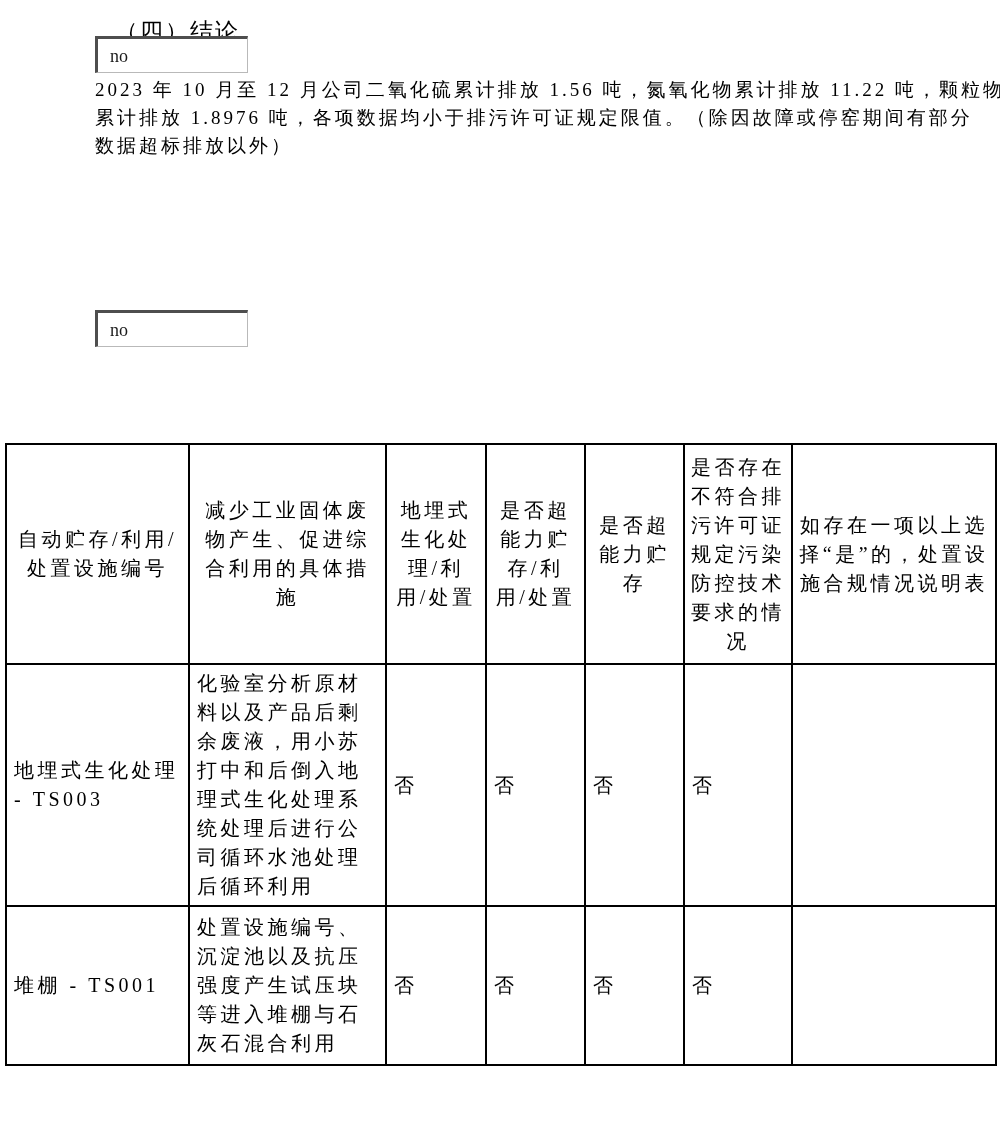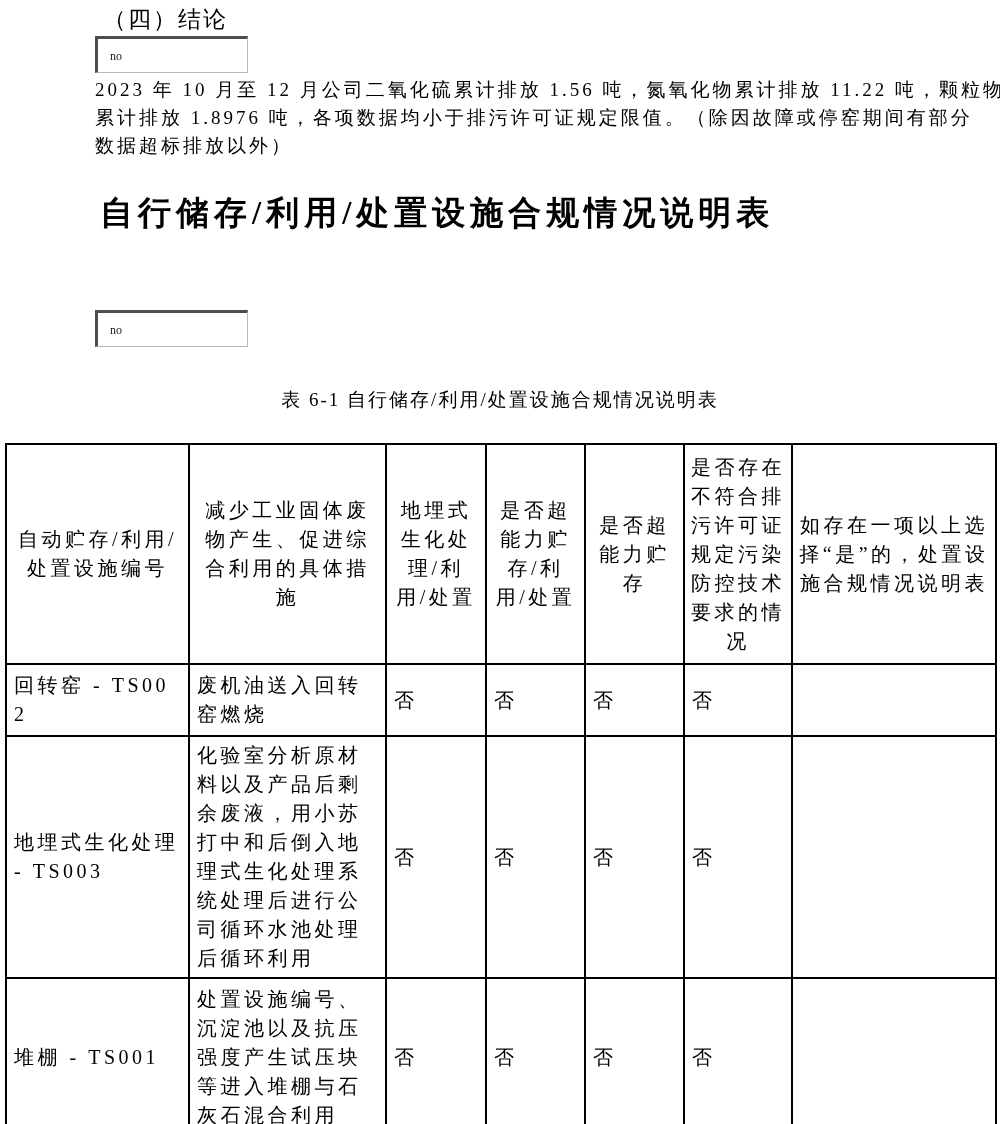--- a/index.html
+++ b/index.html
@@ -9,41 +9,41 @@
     width: 1000px;
     height: 1124px;
     background: #ffffff;
     color: #000;
     font-family: "Liberation Serif", "DejaVu Serif", serif;
     overflow: hidden;
   }
 
   .sub-heading {
     position: absolute;
-    margin: 0;
+    margin: 12px;
     font-size: 23px;
     font-weight: 400;
     letter-spacing: 2px;
     white-space: nowrap;
   }
   #h-conclusion { left: 103px; top: 4px; }
   #h-facility   { left: 103px; top: 279px; }
 
   .no-input {
     position: absolute;
     left: 95px;
     width: 153px;
     height: 37px;
     background: #fff;
     border-style: solid;
     border-width: 3px 1px 1px 3px;
     border-color: #4e4e4e #b9b9b9 #b9b9b9 #4e4e4e;
     padding: 2px 6px 0 12px;
     font-family: "Liberation Serif", "DejaVu Serif", serif;
-    font-size: 12px;
+    font-size: 18px;
     color: #1a1a1a;
     outline: none;
   }
   #box1 { top: 36px; }
   #box2 { top: 310px; }
 
   .body-para {
     position: absolute;
     left: 95px;
     top: 76px;
@@ -108,26 +108,24 @@
   <h3 id="h-conclusion" class="sub-heading">（四）结论</h3>
 
   <input id="box1" class="no-input" type="text" value="no" style="">
 
   <div class="body-para">
     <div class="line">2023 年 10 月至 12 月公司二氧化硫累计排放 1.56 吨，氮氧化物累计排放 11.22 吨，颗粒物</div>
     <div class="line">累计排放 1.8976 吨，各项数据均小于排污许可证规定限值。（除因故障或停窑期间有部分</div>
     <div class="line">数据超标排放以外）</div>
   </div>
 
-  <h1 class="main-heading">自行储存/利用/处置设施合规情况说明表</h1>
 
 
   <input id="box2" class="no-input" type="text" value="no" style="">
 
-  <div class="table-caption">表 6-1 自行储存/利用/处置设施合规情况说明表</div>
 
   <table id="facility-table">
     <colgroup>
       <col style="width:183px">
       <col style="width:197px">
       <col style="width:100px">
       <col style="width:99px">
       <col style="width:99px">
       <col style="width:108px">
       <col style="width:204px">
@@ -137,29 +135,20 @@
         <th>自动贮存/利用/处置设施编号</th>
         <th>减少工业固体废物产生、促进综合利用的具体措施</th>
         <th>地埋式生化处理/利用/处置</th>
         <th>是否超能力贮存/利用/处置</th>
         <th>是否超能力贮存</th>
         <th>是否存在不符合排污许可证规定污染防控技术要求的情况</th>
         <th>如存在一项以上选择“是”的，处置设施合规情况说明表</th>
       </tr>
     </thead>
     <tbody>
-      <tr class="row-0">
-        <td>回转窑 - TS002</td>
-        <td>废机油送入回转窑燃烧</td>
-        <td>否</td>
-        <td>否</td>
-        <td>否</td>
-        <td>否</td>
-        <td></td>
-      </tr>
       <tr class="row-1">
         <td>地埋式生化处理 - TS003</td>
         <td>化验室分析原材料以及产品后剩余废液，用小苏打中和后倒入地理式生化处理系统处理后进行公司循环水池处理后循环利用</td>
         <td>否</td>
         <td>否</td>
         <td>否</td>
         <td>否</td>
         <td></td>
       </tr>
       <tr class="row-2">

